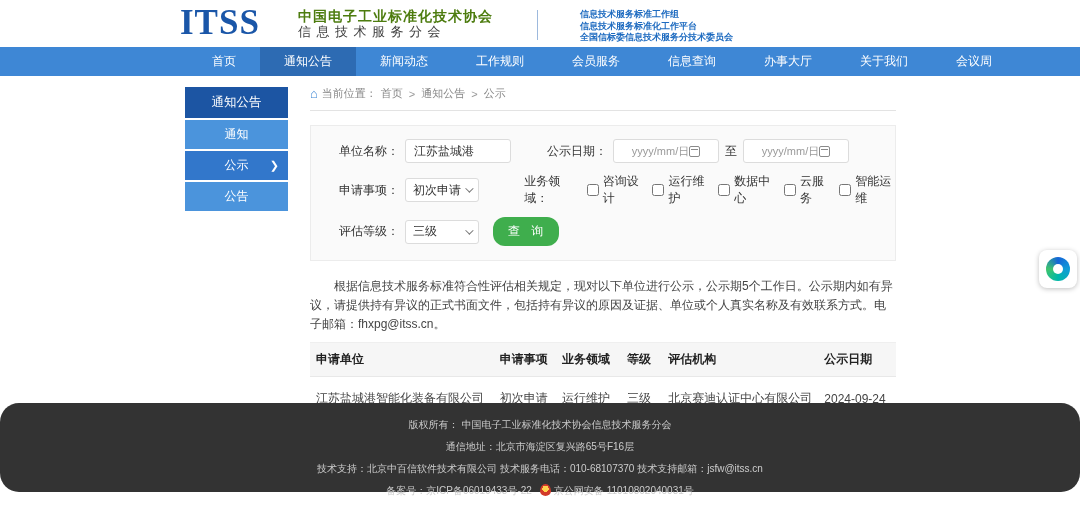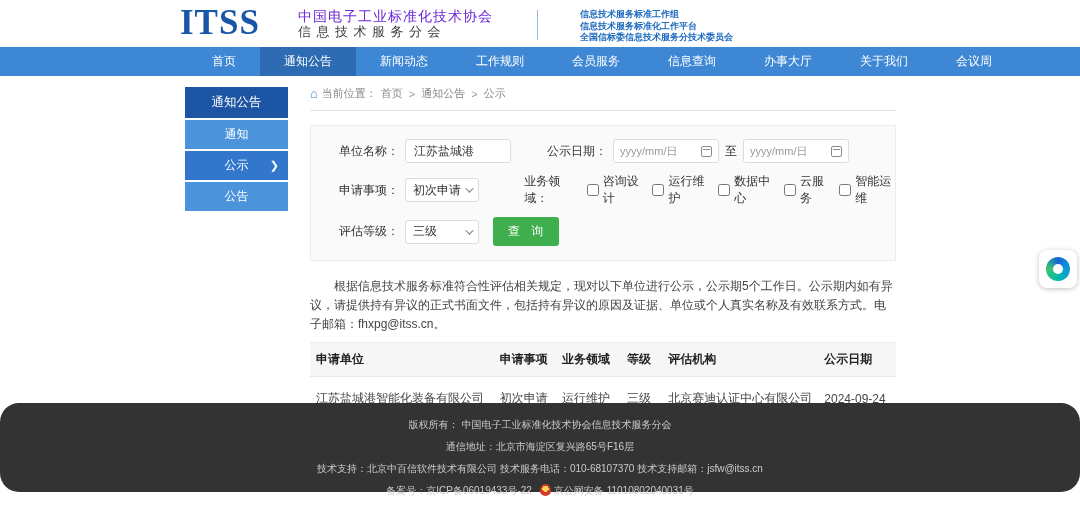--- a/index.html
+++ b/index.html
@@ -4,21 +4,21 @@
 <style>
   * { margin:0; padding:0; box-sizing:border-box; }
   html,body { background:#fff; }
   body { font-family:"Liberation Sans","DejaVu Sans",sans-serif; width:1080px; height:532px; position:relative; overflow:hidden; color:#333; }
 
   
   .header { height:47px; background:#fff; position:relative; }
   .brand { position:absolute; left:180px; top:3px; display:flex; align-items:flex-start;gap:28px; }
   .logo-text { font-family:"Liberation Serif","DejaVu Serif",serif; font-weight:bold; font-size:35px; color:#1a56a8; letter-spacing:1px; line-height:40px; }
   .org-block { margin-left:10px; padding-top:5px; }
-  .org-line1 { font-size:14px; font-weight:normal; color:#6d28d9; letter-spacing:1px; line-height:16px; }
+  .org-line1 { font-size:14px; font-weight:bold; color:#4d7c0f; letter-spacing:1px; line-height:16px; }
   .org-line2 { font-size:13px; font-weight:normal; color:#404040; letter-spacing:5.5px; line-height:16px; }
   .v-divider { width:1px; height:30px; background:#9db9dd; margin:7px 14px 0 16px; }
   .hdr-right { padding-top:6px; }
   .hdr-right div { font-size:9px; font-weight:bold; color:#1e6bc0; line-height:11.5px; }
 
   
   .nav { height:29px; background:#3e87d5; display:flex; padding-left:188px; }
   .nav-item { color:#fff; font-size:12px; line-height:29px; padding:0 24px; cursor:pointer; white-space:nowrap; }
   .nav-item.active { background:#2d6bb3; }
 
@@ -39,30 +39,30 @@
   .crumb-sep { color:#999; margin:0 2px; }
   .bc-divider { border-top:1px solid #e3e3e3; margin-top:9px; }
 
   
   .form-panel { margin-top:14px; background:#fafafa; border:1px solid #ececec; padding:13px 0 4px 28px; }
   .form-row { display:flex; align-items:center; margin-bottom:10px; font-size:12px; color:#333;gap:8px; }
   .fgroup { display:flex; align-items:center; }
   .fgroup.left { width:200px; }
   .flabel { white-space:nowrap; margin-right:6px; }
   .text-input { width:106px; height:24px; border:1px solid #dcdcdc; border-radius:3px; background:#fff; padding:0 8px; font-size:12px; color:#333; display:flex; align-items:center; }
-  .date-input { width:106px; height:24px; border:1px solid #dcdcdc; border-radius:3px; background:#fff; padding:0 6px; font-size:11px; color:#9a9a9a; display:flex; align-items:center; justify-content:space-between; cursor:pointer; }
+  .date-input { width:106px; height:24px; border:1px solid #dcdcdc; border-radius:3px; background:#fff; padding:0 6px; font-size:11px; color:#9a9a9a; display:flex; align-items:center; justify-content:center; cursor:pointer; }
   .cal-icon { width:11px; height:11px; border:1px solid #8a8a8a; border-radius:2px; position:relative; }
   .cal-icon::before { content:""; position:absolute; left:1px; right:1px; top:2px; height:1px; background:#8a8a8a; }
   .to-label { margin:0 6px; }
   .select-box { width:74px; height:24px; border:1px solid #dcdcdc; border-radius:3px; background:#fff; padding:0 7px; font-size:12px; color:#333; display:flex; align-items:center; justify-content:space-between; cursor:pointer; }
   .chev { width:6px; height:6px; border-right:1px solid #777; border-bottom:1px solid #777; transform:rotate(45deg) translateY(-2px); }
   .chk-group { display:flex; align-items:center; gap:10px; font-size:12px; color:#333; }
   .chk { display:flex; align-items:center; gap:4px; cursor:pointer; }
   .chk input { width:12px; height:12px; margin:0; }
-  .search-btn { margin-left:14px; background:#3fae4d; color:#fff; border:none; border-radius:3px; font-size:12px; letter-spacing:4px; padding:6px 12px 6px 15px; cursor:pointer; }
+  .search-btn { margin-left:14px; background:#3fae4d; color:#fff; border:none; border-radius:12px; font-size:12px; letter-spacing:4px; padding:6px 12px 6px 15px; cursor:pointer; }
 
   
   .notice { margin-top:16px; font-size:12px; line-height:19px; color:#444; text-indent:2em; }
 
   
   .pub-table { width:100%; border-collapse:collapse; margin-top:8px; font-size:12px; }
   .pub-table th { background:#f6f6f6; font-weight:bold; text-align:left; padding:8px 6px; border-bottom:1px solid #e8e8e8; border-top:1px solid #efefef; color:#222; white-space:nowrap; }
   .pub-table td { padding:13px 6px; border-bottom:1px solid #ececec; color:#444; white-space:nowrap; }
   .c1{width:32%;} .c2{width:11%;} .c3{width:12%;} .c4{width:8%;} .c5{width:23%;} .c6{width:14%;}
 

